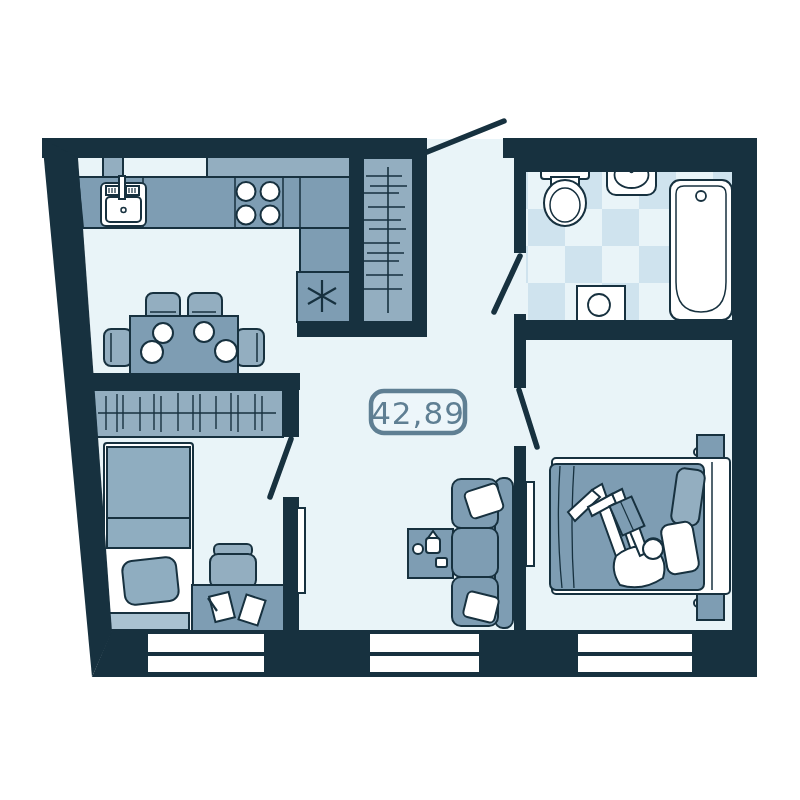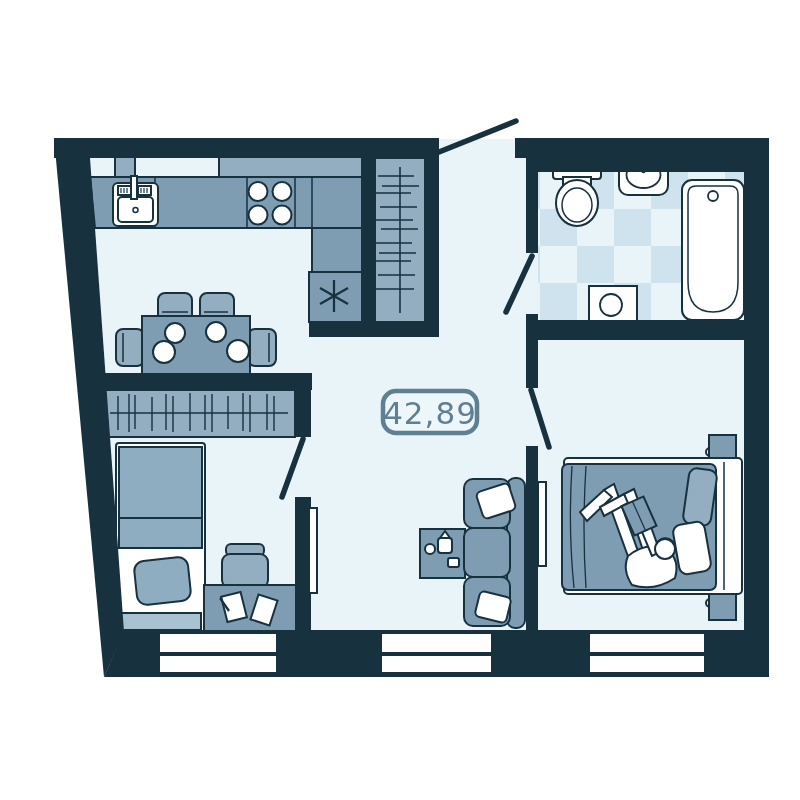--- a/index.html
+++ b/index.html
@@ -1,16 +1,16 @@
 <!DOCTYPE html>
 <html style="--wall: #17313f; --floor: #e9f4f8; --outside: #ffffff; --furniture: #7e9db3; --furniture_light: #93aec0; --furniture_pale: #a9c2d1; --bed_blanket: #8fadc0; --tile: #cfe3ee; --fixture_white: #ffffff; --label_accent: #5f7f93;"><head>
 <meta charset="utf-8">
 <style>
   html,body{margin:0;padding:0;background:#fff;}
-  .stage{width:767px;height:800px;position:relative;background:#d946ef;margin-left:12px;}
+  .stage{width:767px;height:800px;position:relative;background:#d946ef;}
   svg{display:block;}
   .wall{fill:var(--wall,#17313f);}
   .floor{fill:var(--floor,#e9f4f8);}
   .furn{fill:var(--furniture,#7e9db3);stroke:var(--wall,#17313f);stroke-width:2;}
   .furnL{fill:var(--furniture_light,#93aec0);stroke:var(--wall,#17313f);stroke-width:2;}
   .furnP{fill:var(--furniture_pale,#a9c2d1);stroke:var(--wall,#17313f);stroke-width:2;}
   .blanket{fill:var(--bed_blanket,#8fadc0);stroke:var(--wall,#17313f);stroke-width:2;}
   .wht{fill:var(--fixture_white,#ffffff);stroke:var(--wall,#17313f);stroke-width:2;}
   .ln{stroke:var(--wall,#17313f);fill:none;}
   .swing{stroke:var(--wall,#17313f);stroke-width:5.5;fill:none;stroke-linecap:round;}

